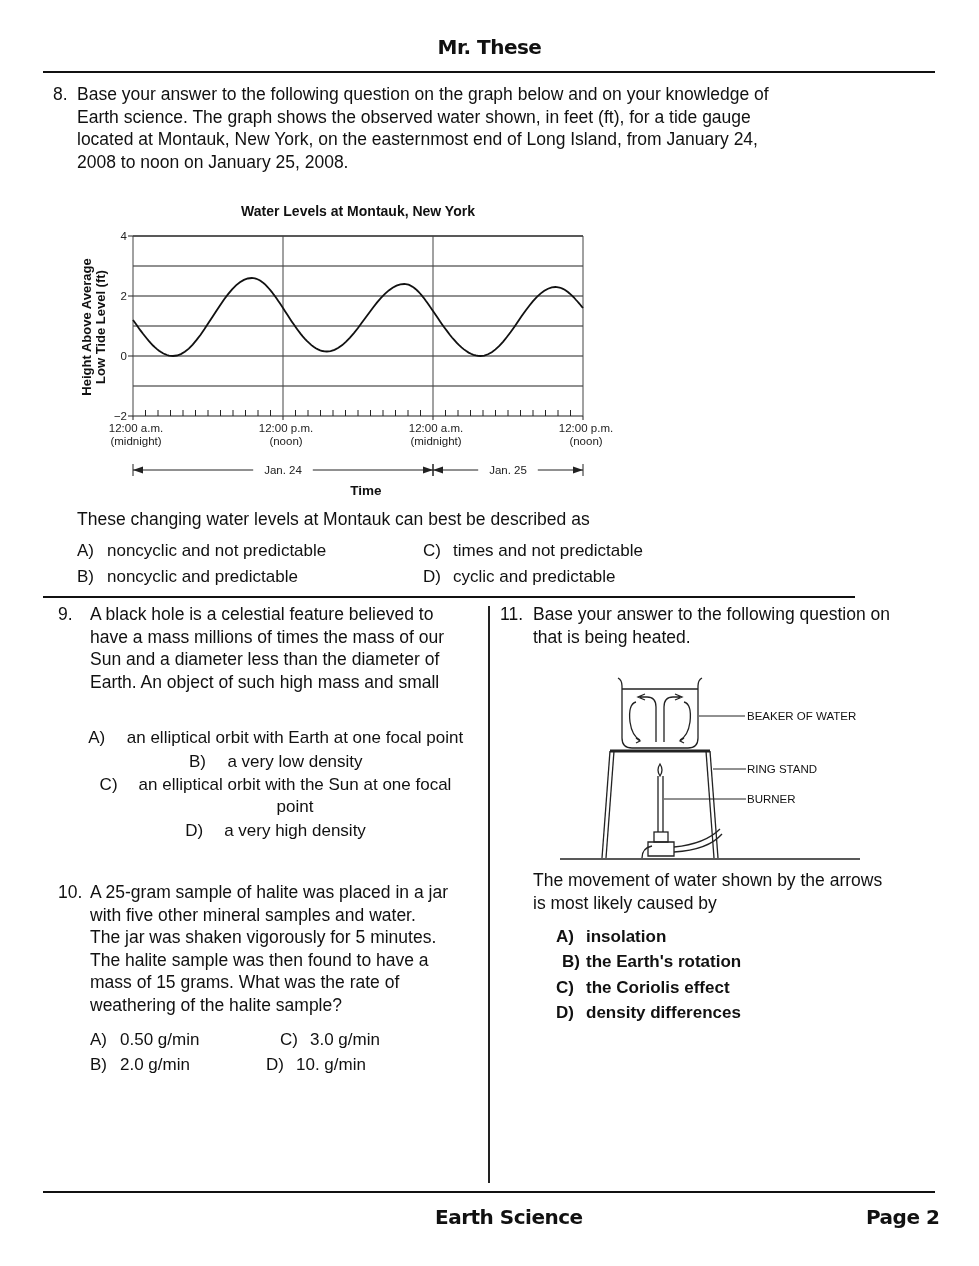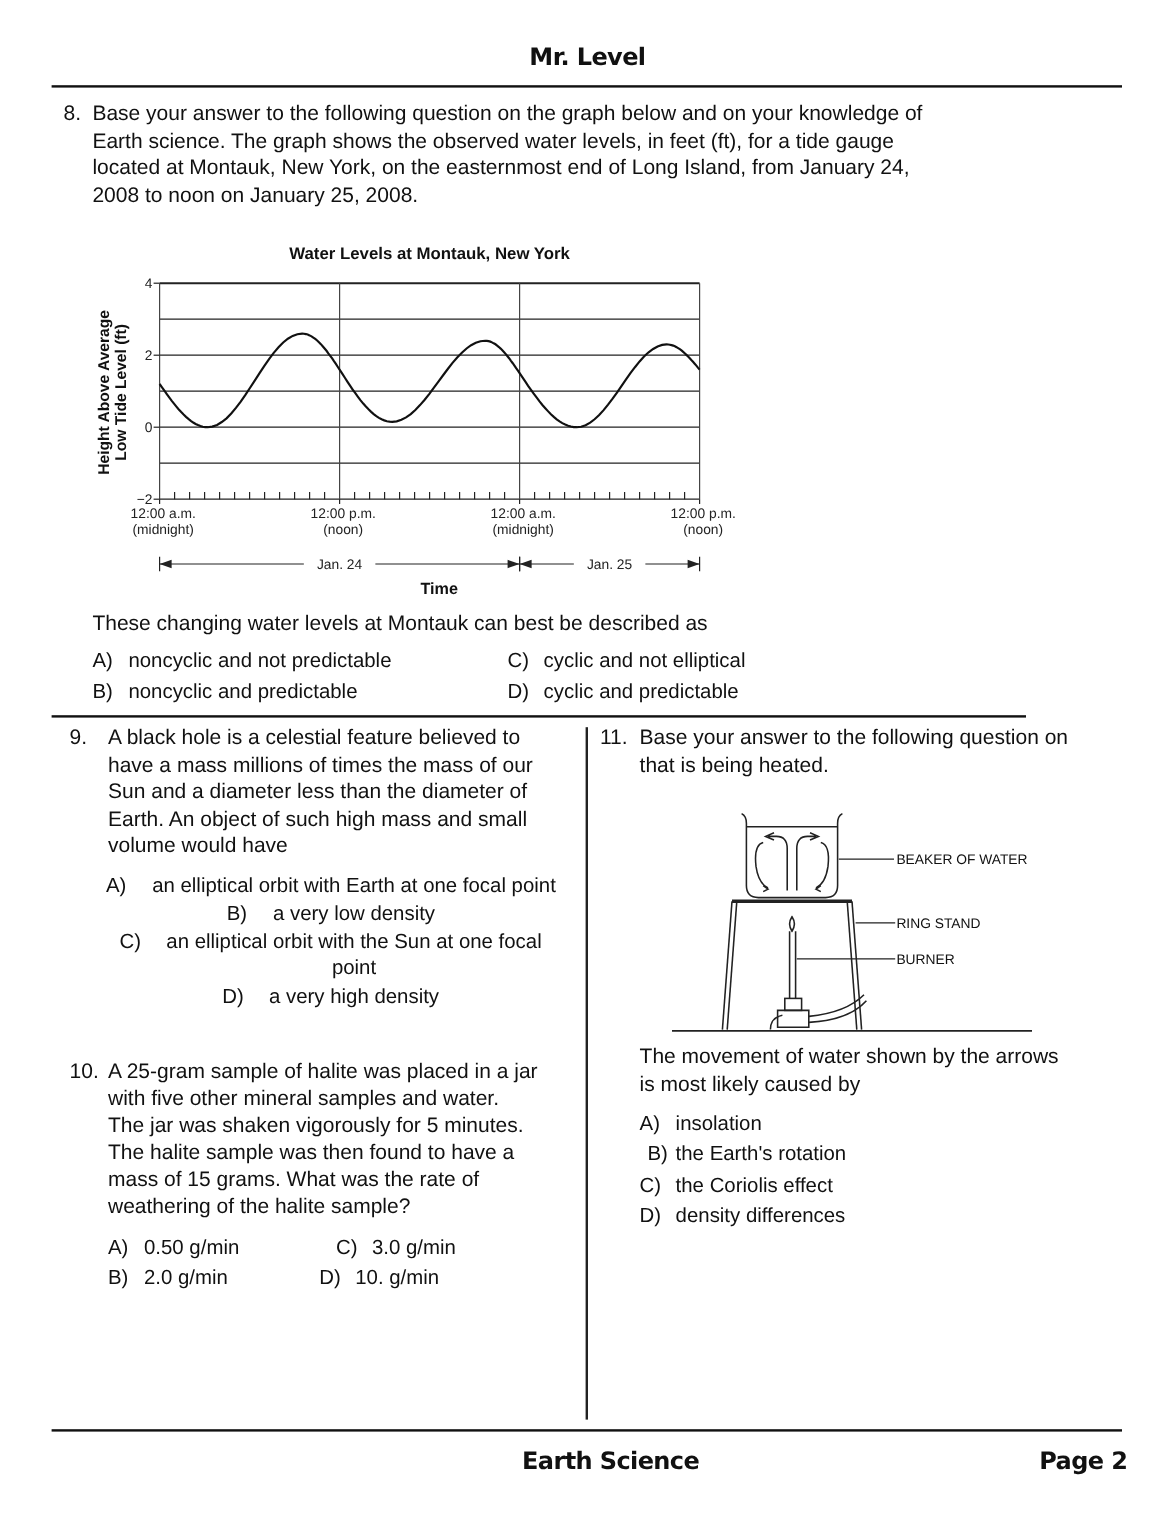--- a/index.html
+++ b/index.html
@@ -12,28 +12,28 @@
   .qtext { font-size: 17.5px; line-height: 22.6px; }
   .opt { font-size: 17px; line-height: 24.5px; }
   .opt .lbl { display: inline-block; width: 30px; }
   .opt.hang { padding-left: 30px; text-indent: -30px; text-align: center; }
   .footer { font-family: "DejaVu Sans", sans-serif; font-weight: bold; font-size: 20px; letter-spacing: -0.5px; }
   svg text { font-family: "Liberation Sans", sans-serif; }
 </style>
 </head>
 <body>
 
-<div class="abs header-title">Mr. Level</div>
+<div class="abs header-title">Mr. These</div>
 <div class="abs rule" style="left:43px; top:71px; width:892px;"></div>
 
 <div class="abs qtext" style="left:53px; top:83px; width:820px;">
   <span class="abs" style="left:0; top:0;">8.</span>
   <div style="margin-left:24px;">
     <div>Base your answer to the following question on the graph below and on your knowledge of</div>
-    <div>Earth science. The graph shows the observed water levels, in feet (ft), for a tide gauge</div>
+    <div>Earth science. The graph shows the observed water shown, in feet (ft), for a tide gauge</div>
     <div>located at Montauk, New York, on the easternmost end of Long Island, from January 24,</div>
     <div>2008 to noon on January 25, 2008.</div>
   </div>
 </div>
 
 <svg class="abs" id="tide-chart" style="left:60px; top:195px;" width="570" height="310" viewBox="0 0 570 310">
   <text id="chart-title" x="298" y="21" text-anchor="middle" font-size="14" font-weight="bold" fill="#111">Water Levels at Montauk, New York</text>
   <g id="ylabel" transform="translate(31,132) rotate(-90)">
     <text x="0" y="0" text-anchor="middle" font-size="13" font-weight="bold" fill="#111">Height Above Average</text>
     <text x="0" y="14" text-anchor="middle" font-size="13" font-weight="bold" fill="#111">Low Tide Level (ft)</text>
@@ -143,37 +143,36 @@
 </svg>
 
 <div class="abs qtext" style="left:77px; top:508px;">These changing water levels at Montauk can best be described as</div>
 <div class="abs opt" style="left:77px; top:539px;">
   <span class="lbl">A)</span><span>noncyclic and not predictable</span>
 </div>
 <div class="abs opt" style="left:77px; top:565px;">
   <span class="lbl">B)</span><span>noncyclic and predictable</span>
 </div>
 <div class="abs opt" style="left:423px; top:539px;">
-  <span class="lbl">C)</span><span>cyclic and not elliptical</span>
+  <span class="lbl">C)</span><span>times and not predictable</span>
 </div>
 <div class="abs opt" style="left:423px; top:565px;">
   <span class="lbl">D)</span><span>cyclic and predictable</span>
 </div>
 
 <div class="abs rule" style="left:43px; top:596px; width:812px;"></div>
 <div class="abs" style="left:488px; top:606px; width:2px; height:577px; background:#222;"></div>
 
 <div class="abs qtext" style="left:58px; top:603px; width:425px;">
   <span class="abs" style="left:0; top:0;">9.</span>
   <div style="margin-left:32px;">
     <div>A black hole is a celestial feature believed to</div>
     <div>have a mass millions of times the mass of our</div>
     <div>Sun and a diameter less than the diameter of</div>
     <div>Earth. An object of such high mass and small</div>
-    <div>volume would have</div>
   </div>
 </div>
 <div class="abs" style="left:90px; top:727px; width:380px;">
   <div class="opt hang" style="line-height:22.5px;"><span class="lbl">A)</span><span>an elliptical orbit with Earth at one focal point</span></div>
   <div class="opt hang" style="line-height:24px;"><span class="lbl">B)</span><span>a very low density</span></div>
   <div class="opt hang" style="line-height:22.5px;"><span class="lbl">C)</span><span>an elliptical orbit with the Sun at one focal point</span></div>
   <div class="opt hang" style="line-height:24px;"><span class="lbl">D)</span><span>a very high density</span></div>
 </div>
 
 <div class="abs qtext" style="left:58px; top:881px; width:430px;">
@@ -241,21 +240,21 @@
   </g>
   <text x="197" y="48" font-size="11.5" fill="#111">BEAKER OF WATER</text>
   <text x="197" y="101" font-size="11.5" fill="#111">RING STAND</text>
   <text x="197" y="131" font-size="11.5" fill="#111">BURNER</text>
 </svg>
 
 <div class="abs qtext" style="left:533px; top:869px; width:420px;">
   <div>The movement of water shown by the arrows</div>
   <div>is most likely caused by</div>
 </div>
-<div class="abs" style="left:533px; top:924px;">
+<div class="abs" style="left:556px; top:924px;font-weight:bold;">
   <div class="opt" style="line-height:25.3px;"><span class="lbl">A)</span><span>insolation</span></div>
   <div class="opt" style="line-height:25.3px;text-align:center;"><span class="lbl">B)</span><span>the Earth's rotation</span></div>
   <div class="opt" style="line-height:25.3px;"><span class="lbl">C)</span><span>the Coriolis effect</span></div>
   <div class="opt" style="line-height:25.3px;"><span class="lbl">D)</span><span>density differences</span></div>
 </div>
 
 <div class="abs rule" style="left:43px; top:1191px; width:892px;"></div>
 <div class="abs footer" style="left:435px; top:1205px;">Earth Science</div>
 <div class="abs footer" style="left:866px; top:1205px;">Page 2</div>
 

